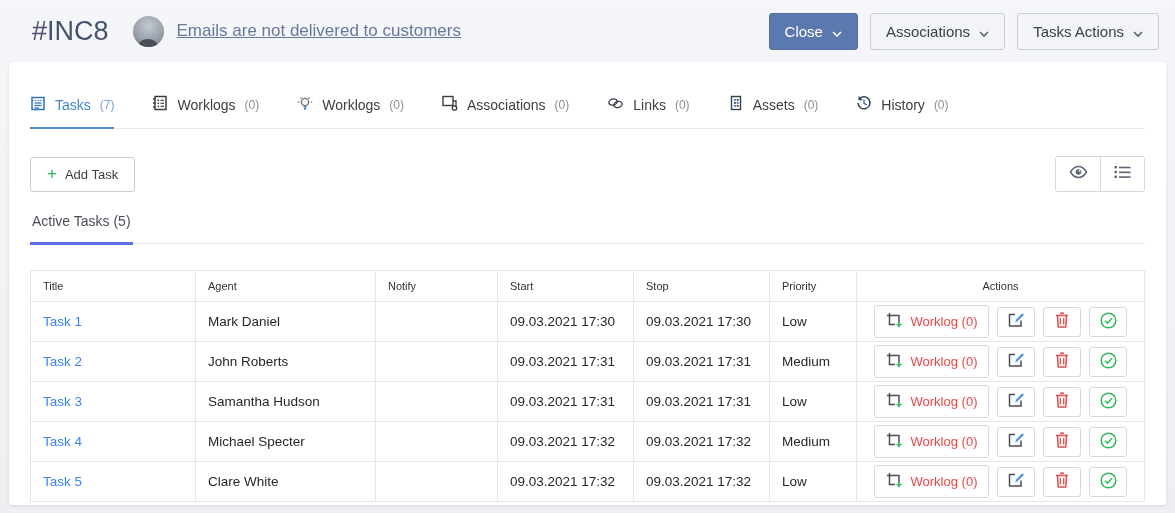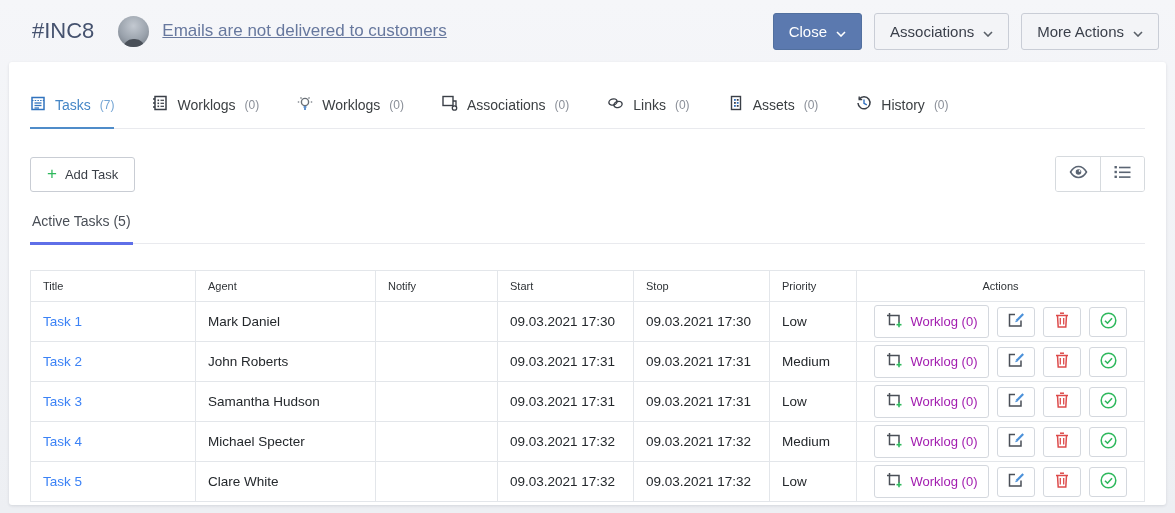--- a/index.html
+++ b/index.html
@@ -12,21 +12,21 @@
   }
 
   
   .top-header {
     height: 62px;
     display: flex;
     align-items: center;
     padding: 0 16px 0 32px;
   }
   .ticket-id {
-    font-size: 22px;
+    font-size: 27px;
     color: #45526e;
     margin-right: 24px;
   }
   .avatar {
     width: 31px; height: 31px;
     border-radius: 50%;
     background: radial-gradient(circle at 50% 32%, #c3c9d1 0%, #9aa2ac 55%, #6d747d 100%);
     margin-right: 13px;
     position: relative;
     overflow: hidden;
@@ -199,21 +199,21 @@
   }
   .worklog-btn {
     display: inline-flex;
     align-items: center;
     gap: 8px;
     border: 1px solid #d4d8de;
     border-radius: 3px;
     background: #fff;
     padding: 6px 11px;
     font-size: 13px;
-    color: #a21caf;
+    color: #ef4444;
     cursor: pointer;
     white-space: nowrap;
   }
   .icon-btn {
     width: 38px; height: 30px;
     border: 1px solid #d4d8de;
     border-radius: 3px;
     background: #fff;
     display: inline-flex;
     align-items: center;
@@ -240,21 +240,21 @@
   </button>
   <button class="hdr-btn secondary">
     <span>Associations</span>
     <span class="chev">
       <svg width="10" height="6" viewBox="0 0 10 6">
           <polyline points="1,1 5,5 9,1" fill="none" stroke="#5a6068" stroke-width="1.6"></polyline>
         </svg>
     </span>
   </button>
   <button class="hdr-btn secondary">
-    <span>More Actions</span>
+    <span>Tasks Actions</span>
     <span class="chev">
       <svg width="10" height="6" viewBox="0 0 10 6">
           <polyline points="1,1 5,5 9,1" fill="none" stroke="#5a6068" stroke-width="1.6"></polyline>
         </svg>
     </span>
   </button>
 </div>
 
 <div class="card">
 

